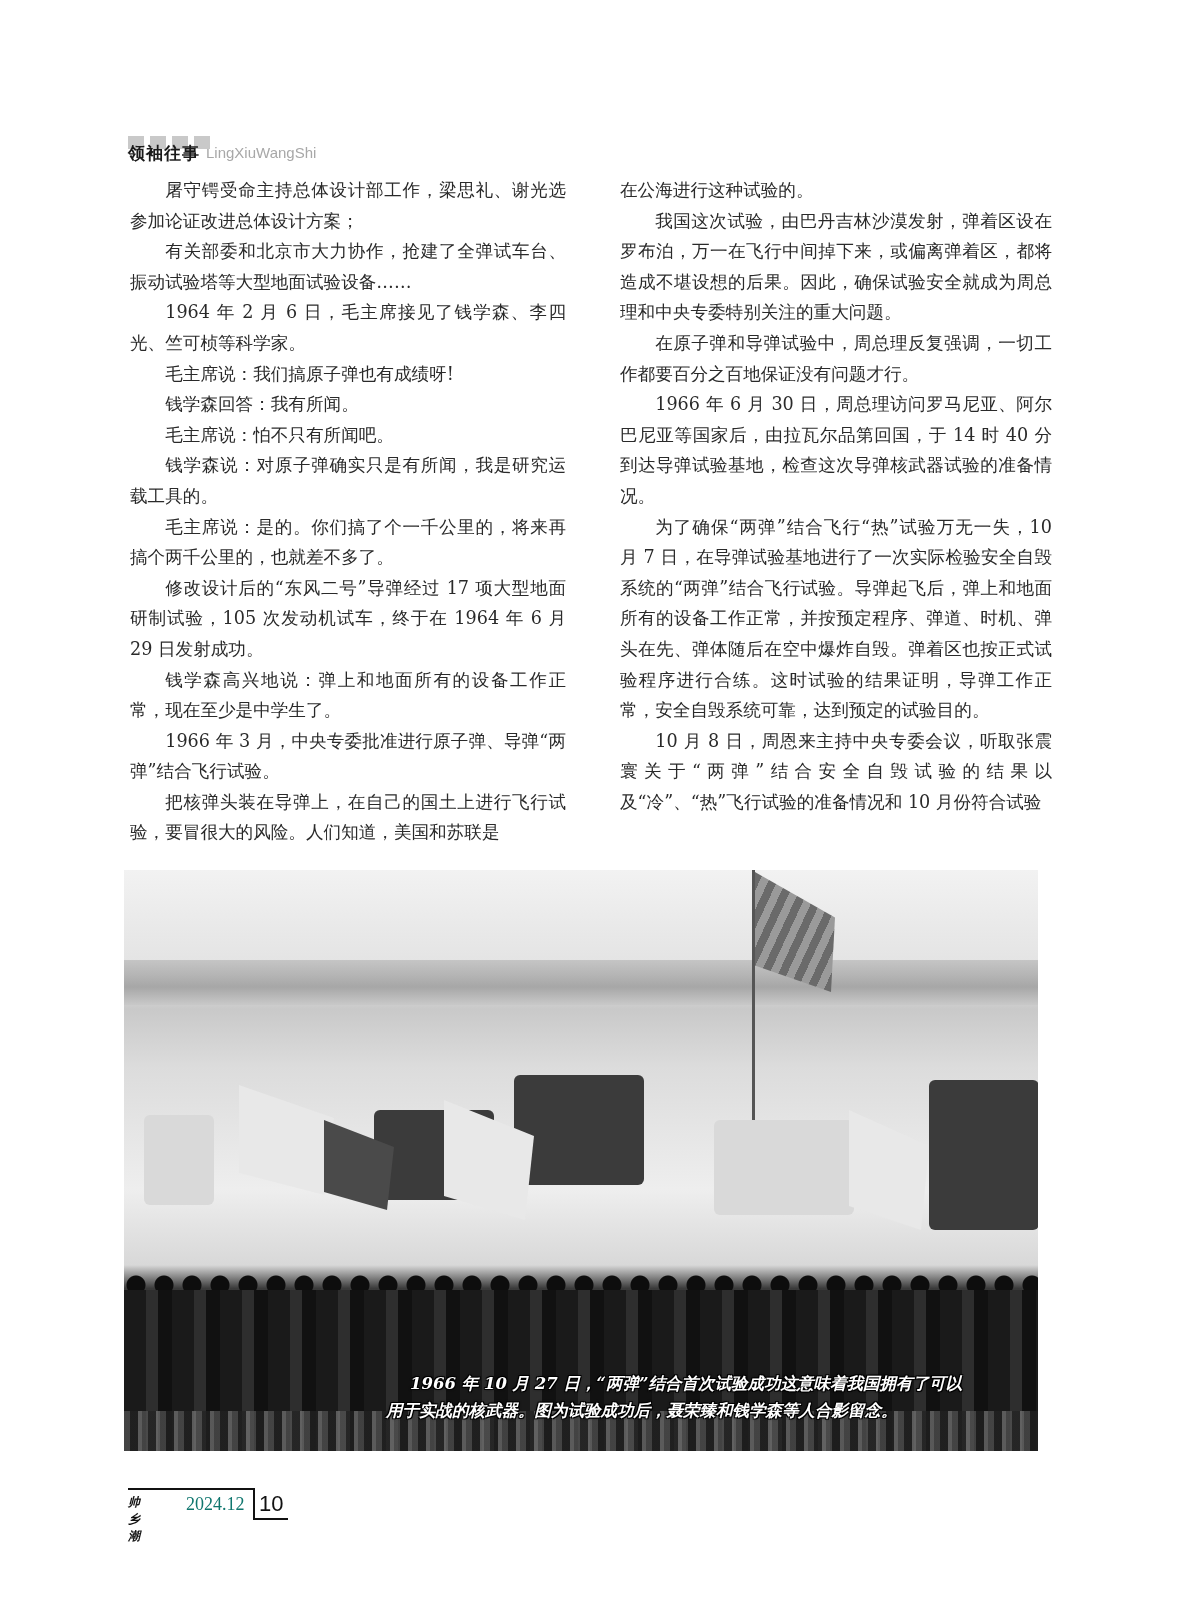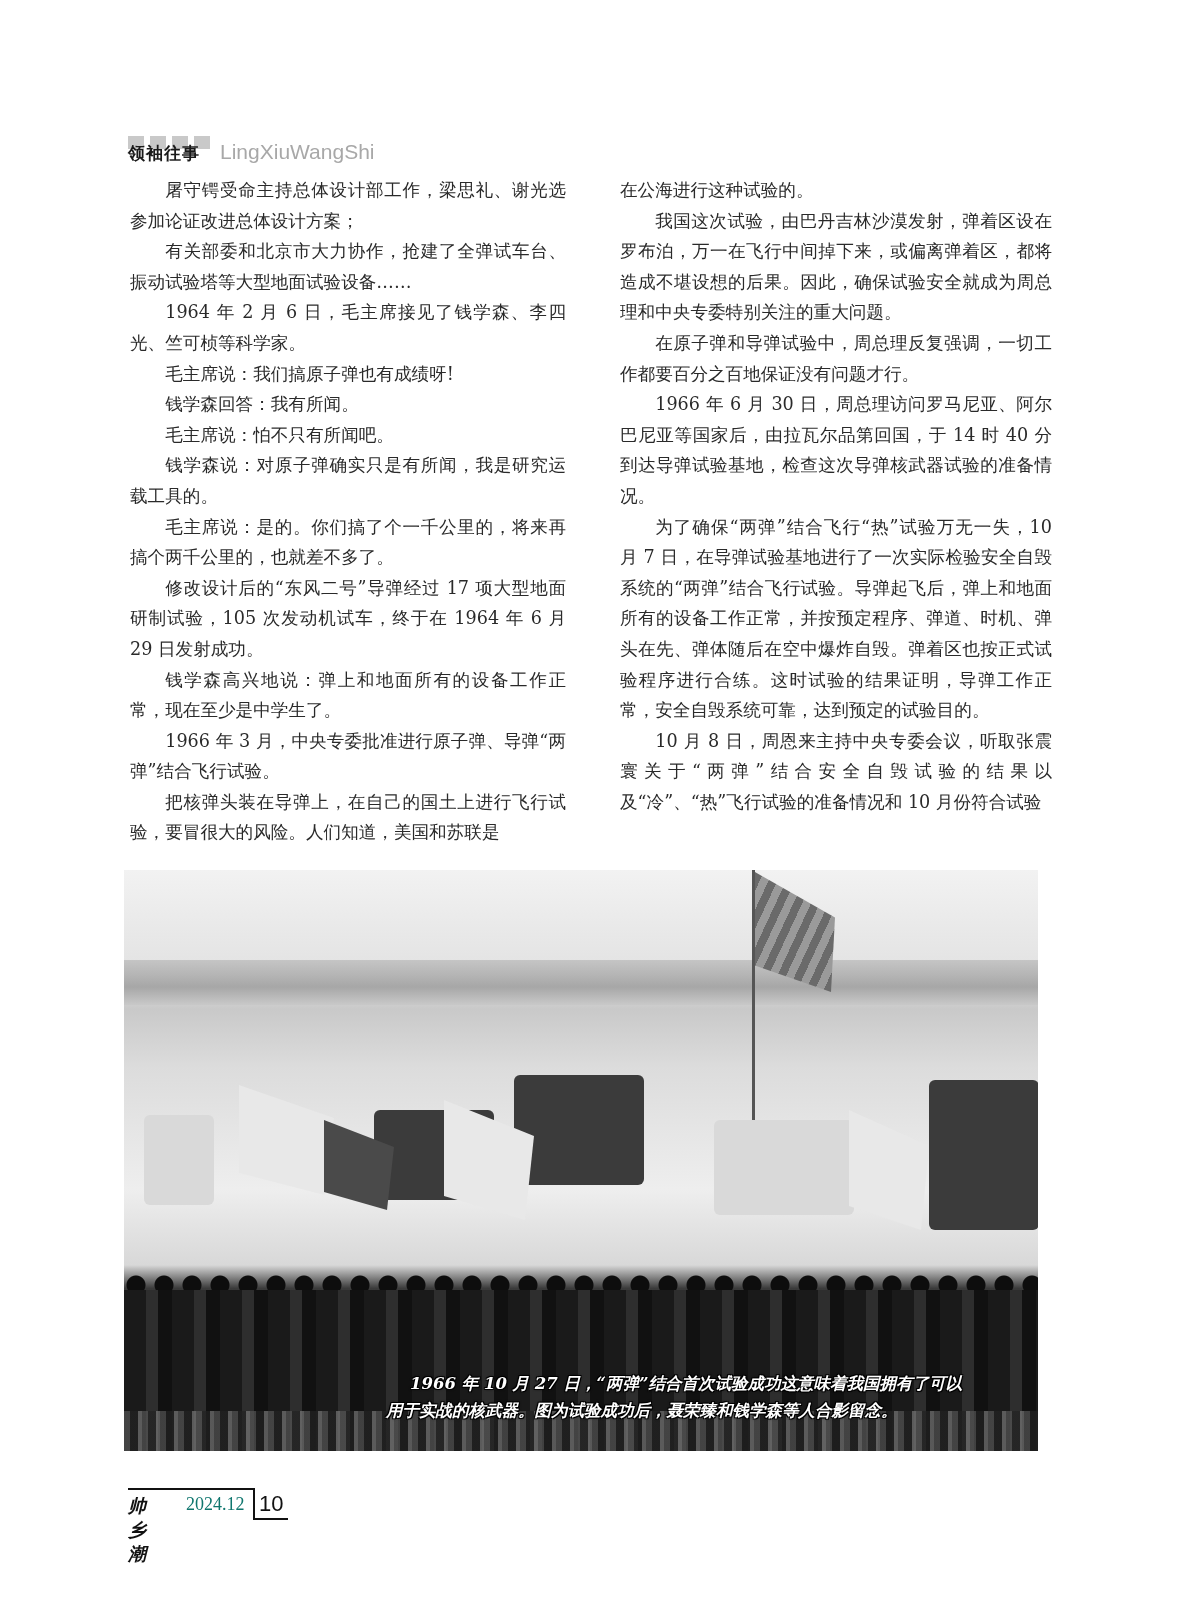--- a/index.html
+++ b/index.html
@@ -4,21 +4,21 @@
 <style>
   html, body { margin: 0; padding: 0; }
   body {
     width: 1200px; height: 1616px; background: #ffffff; position: relative; overflow: hidden;
     font-family: "DejaVu Serif", "Liberation Serif", serif; color: #2a2a2a;
   }
   .header { position: absolute; left: 128px; top: 136px; height: 26px; display: flex; align-items: center; }
   .header .blocks { position: absolute; left: 0; top: 0; display: flex; gap: 6px; }
   .header .blocks span { display: block; width: 16px; height: 13px; background: #c9c9c9; }
   .header .cn { position: relative; font-family: "DejaVu Sans", sans-serif; font-weight: bold; font-size: 17px; color: #1a1a1a; letter-spacing: 1px; margin-top: 8px; }
-  .header .en { font-family: "Liberation Sans", sans-serif; font-size: 21px; color: #a8a8a8; margin-left: 20px; margin-top: 6px; }
+  .header .en { font-family: "Liberation Sans", sans-serif; font-size: 15px; color: #a8a8a8; margin-left: 6px; margin-top: 6px; }
 
   .col { position: absolute; top: 175px; font-size: 17.6px; line-height: 30.6px; text-align: justify; }
   .col.left { left: 130px; width: 436px; }
   .col.right { left: 620px; width: 432px; }
   .col p { margin: 0; text-indent: 2em; }
   .col p.noindent { text-indent: 0; }
 
   .photo { position: absolute; left: 124px; top: 870px; width: 914px; height: 581px; overflow: hidden;
     background: linear-gradient(180deg, #f2f2f2 0%, #e2e2e2 18%, #c9c9c9 24%, #dcdcdc 34%, #eeeeee 55%, #d8d8d8 68%, #3a3a3a 72%, #151515 85%, #2a2a2a 100%); }
   .photo .horizon { position: absolute; left: 0; top: 90px; width: 100%; height: 45px; background: linear-gradient(180deg, #bdbdbd, #9a9a9a 60%, #c8c8c8); opacity: .8; }
@@ -39,21 +39,21 @@
   .caption { position: absolute; left: 286px; top: 500px; width: 620px; font-family: "DejaVu Serif", serif; font-weight: bold;
     font-size: 16.5px; line-height: 27px; color: #ffffff;
     text-shadow: -1px -1px 0 #000, 1px -1px 0 #000, -1px 1px 0 #000, 1px 1px 0 #000, 0 0 3px #000; font-style: italic; }
   .caption .l1 { display: block; padding-left: 0; }
   .caption .l2 { display: block; margin-left: -24px; }
 
   .footer { position: absolute; left: 128px; top: 1488px; height: 40px; }
   .footer .rule { position: absolute; left: 0; top: 0; width: 125px; height: 2px; background: #111; }
   .footer .vrule { position: absolute; left: 125px; top: 0; width: 2px; height: 32px; background: #111; }
   .footer .brule { position: absolute; left: 125px; top: 30px; width: 35px; height: 2px; background: #111; }
-  .footer .logo { position: absolute; left: 0; top: 6px; font-family: "DejaVu Serif", serif; font-style: italic; font-weight: bold; font-size: 18px; color: #111; letter-spacing: -1px; }
+  .footer .logo { position: absolute; left: 0; top: 6px; font-family: "DejaVu Serif", serif; font-style: italic; font-weight: bold; font-size: 12px; color: #111; letter-spacing: -1px; }
   .footer .date { position: absolute; left: 58px; top: 6px; font-family: Liberation Serif, serif; font-size: 18px; color: #0f766e; }
   .footer .page { position: absolute; left: 131px; top: 3px; font-family: "Liberation Sans", sans-serif; font-size: 22px; color: #111; }
 </style>
 </head>
 <body>
 
 <div class="header">
   <div class="blocks">
     <span></span>
       <span></span>

